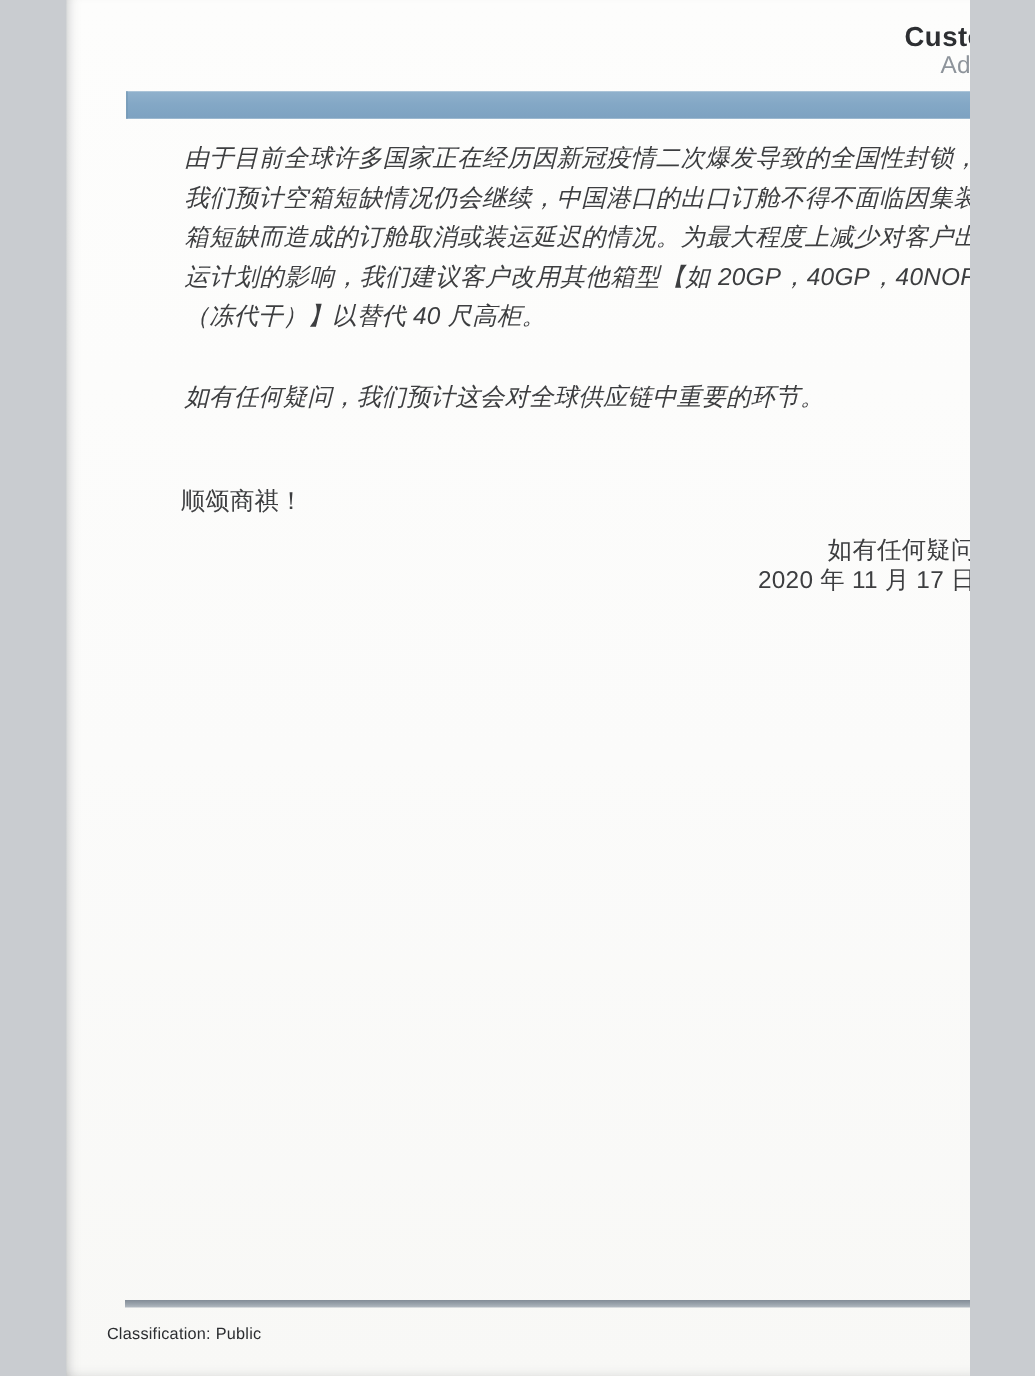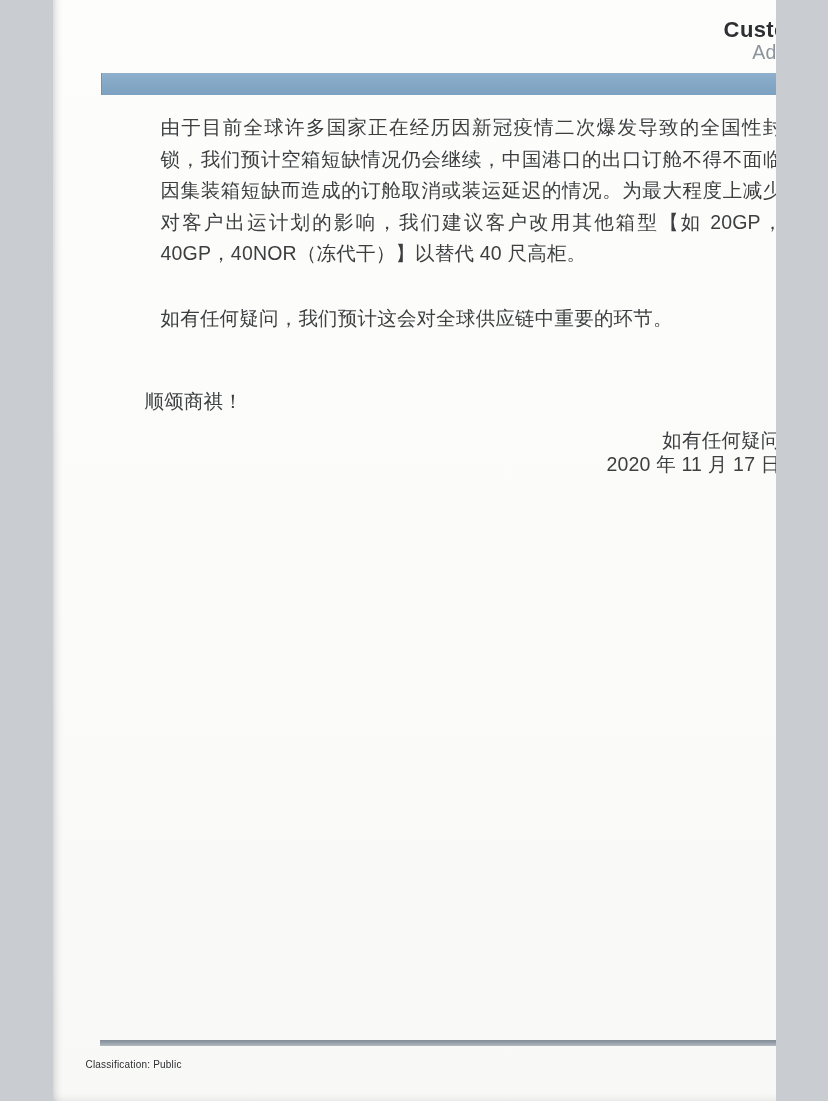--- a/index.html
+++ b/index.html
@@ -40,38 +40,38 @@
     position:absolute; left:48px; top:73px; width:742px; height:22px;
     background:linear-gradient(180deg,#90b1cc 0%,#84a8c6 45%,#7da2c1 100%);
     box-shadow:inset 1px 0 0 #6f94b2;
   }
   .letter-body {
     position:absolute; left:92px; top:112px; width:638px;
     font-size:19.5px; font-weight:500; color:#3d3e40;
     line-height:31.5px; letter-spacing:0.2px;
     text-align:justify;
   }
-  .letter-body p { margin:0 0 33px 16px; }
+  .letter-body p { margin:0 0 33px 3px;font-style:italic; }
   .closing { margin-top:52px; }
   .sign-block {
     margin-top:10px; text-align:right; padding-right:2px;
     line-height:24px;
   }
   .footer-disclaimer {
     position:absolute; left:91px; top:1000px; width:637px;
     font-size:10.8px; color:#949ba4; letter-spacing:0.45px;
     line-height:13px; text-align:justify; word-spacing:2px;
   }
   .footer-divider {
     position:absolute; left:47px; top:1040px; width:748px; height:6px;
     background:linear-gradient(180deg,#828c97 0%,#9aa3ac 55%,#b3bac2 100%);
   }
   .classification {
     position:absolute; left:33px; top:1059px;
-    font-size:10px; color:#2b2d30; letter-spacing:0.2px;
+    font-size:13px; color:#2b2d30; letter-spacing:0.2px;
   }
 </style>
 </head>
 <body>
 
 <div class="stage">
   <div class="backdrop-line"></div>
 
   <div class="page">
 

